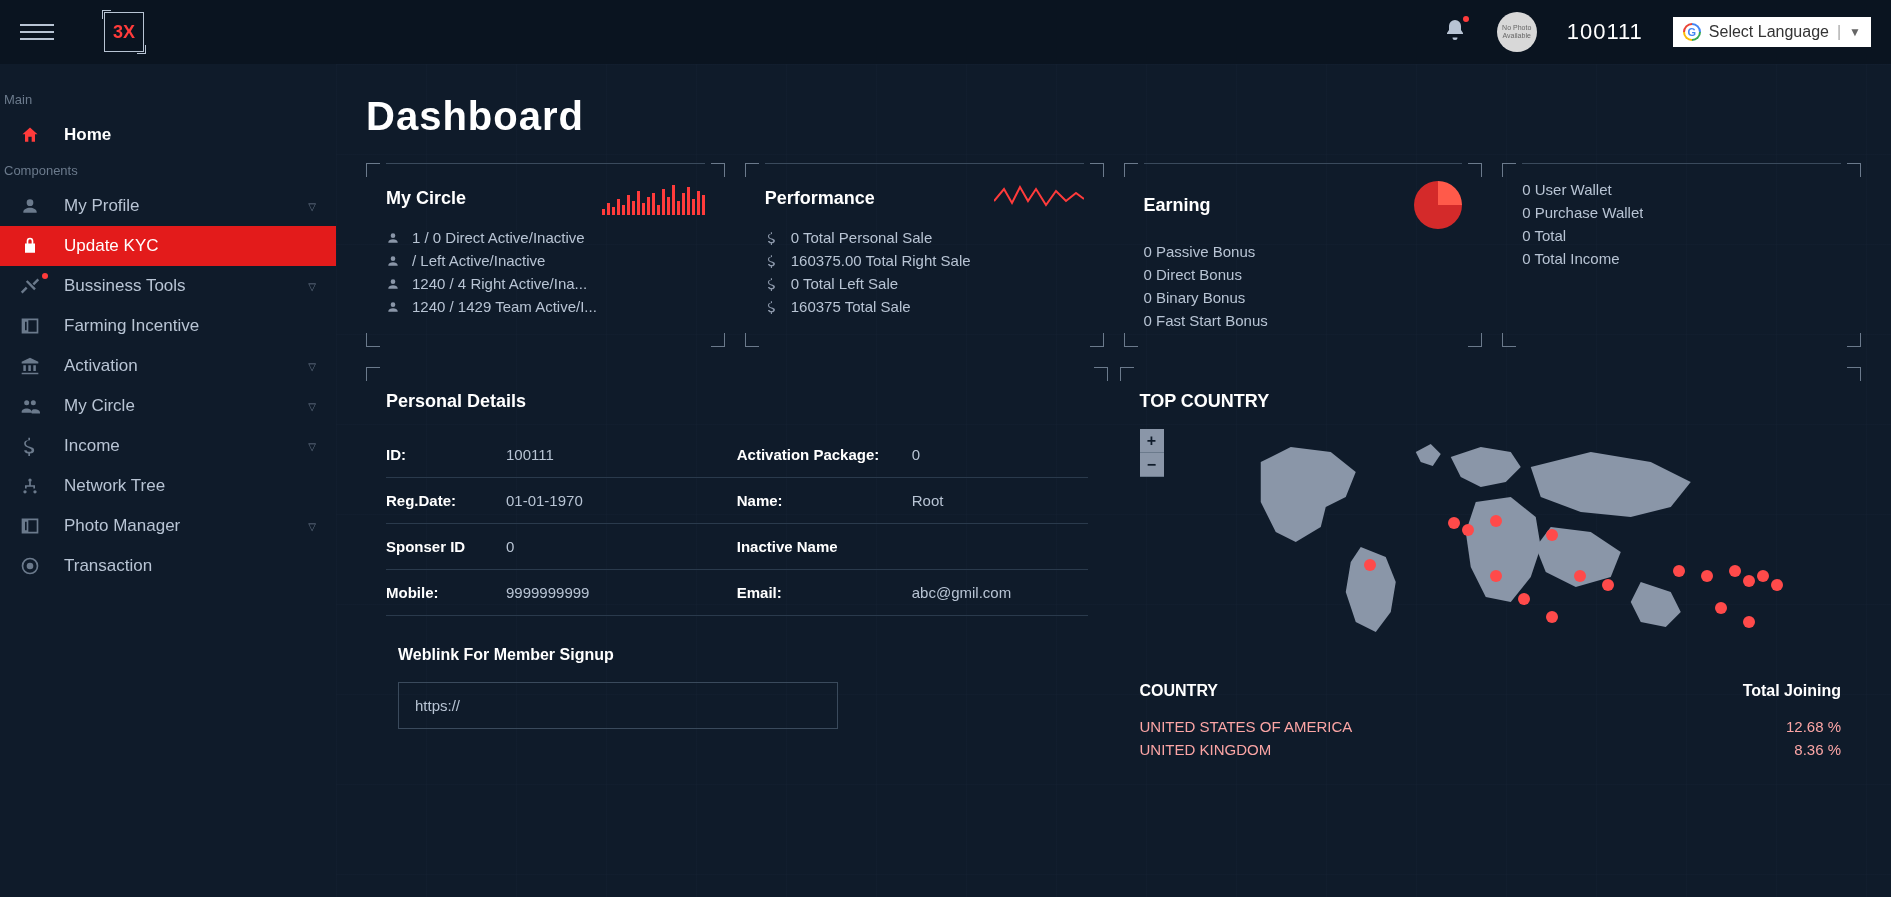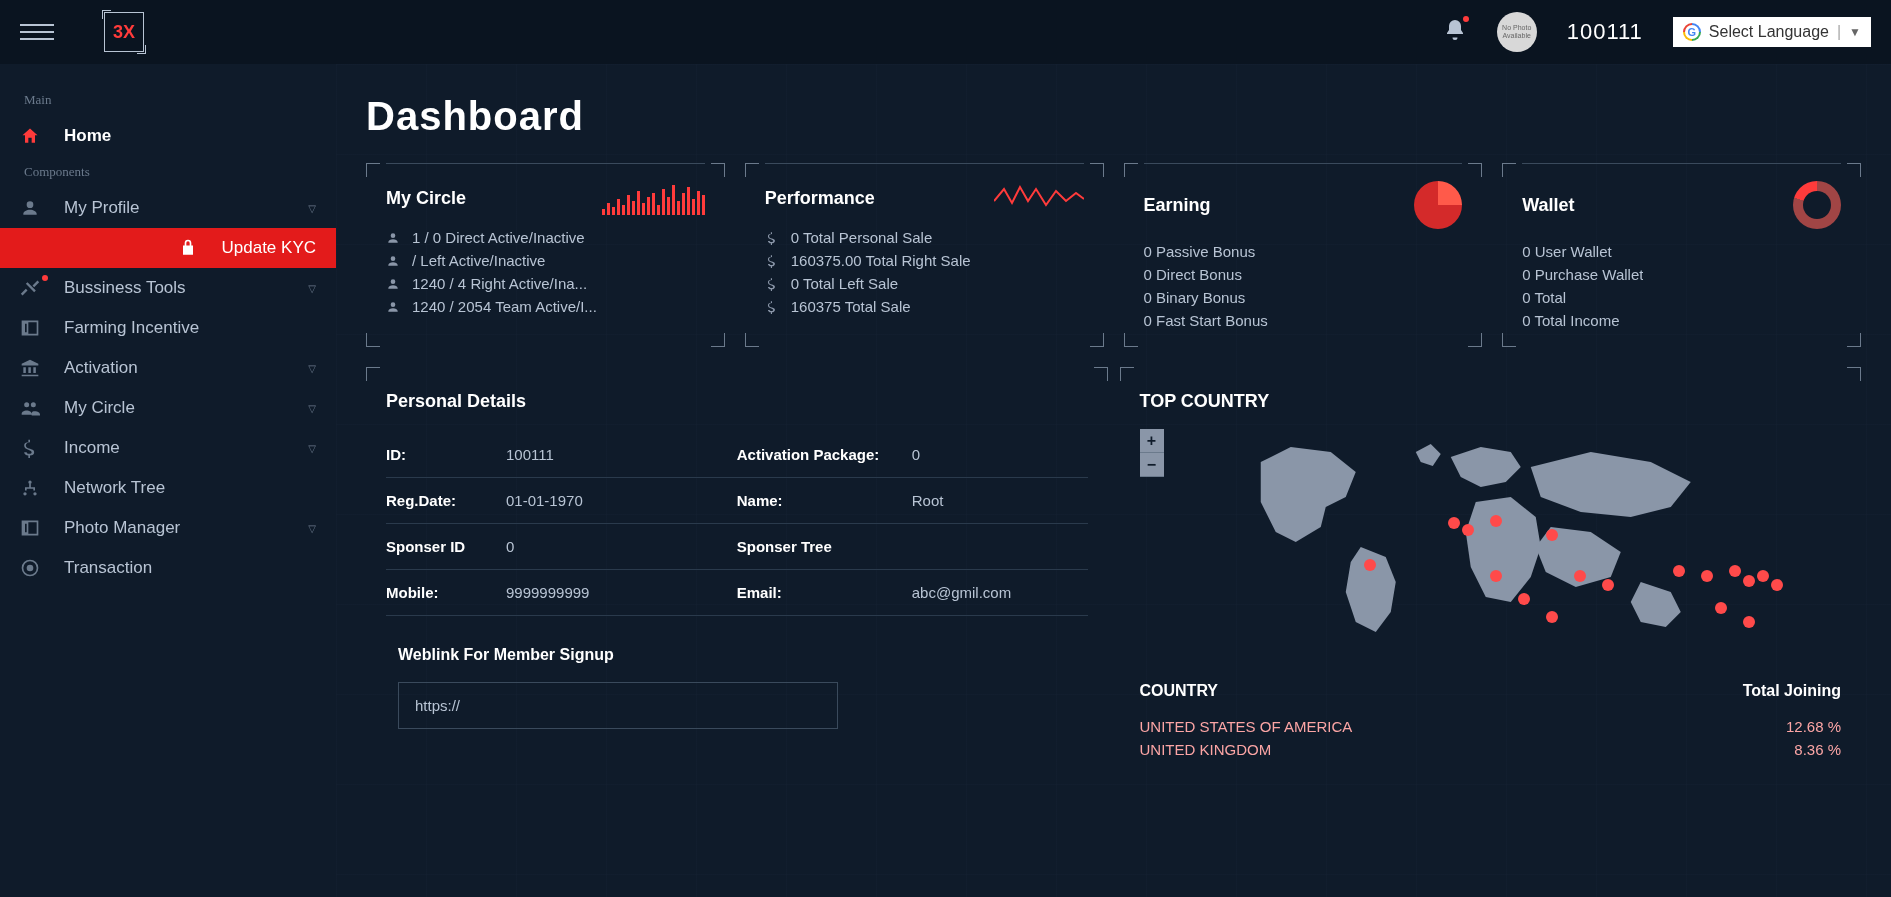--- a/index.html
+++ b/index.html
@@ -22,24 +22,24 @@
 .bell-dot { position: absolute; top: -2px; right: -2px; width: 6px; height: 6px; background: #ff3b3b; border-radius: 50%; }
 .avatar { width: 40px; height: 40px; border-radius: 50%; background: #d8d8d8; display: flex; align-items: center; justify-content: center; font-size: 7px; color: #666; text-align: center; line-height: 1.1; cursor: pointer; }
 .userid { color: #fff; font-size: 22px; letter-spacing: 1px; }
 .lang-select { background: #fff; color: #333; padding: 6px 10px; display: flex; align-items: center; gap: 8px; font-size: 16px; cursor: pointer; }
 .g-icon { width: 18px; height: 18px; background: conic-gradient(#4285f4 0 25%, #34a853 0 50%, #fbbc05 0 75%, #ea4335 0 100%); border-radius: 50%; position: relative; }
 .g-icon::after { content:'G'; position:absolute; inset:2px; background:#fff; border-radius:50%; display:flex; align-items:center; justify-content:center; font-size:11px; font-weight:bold; color:#4285f4; }
 .lang-sep { color: #aaa; }
 .lang-arrow { color: #666; font-size: 12px; }
 
 .sidebar { position: absolute; left: 0; top: 64px; width: 336px; bottom: 0; padding-top: 20px; z-index: 5; }
-.nav-section { color: #6b7a8c; font-size: 13px; padding: 8px 24px; font-family: Liberation Serif, serif; }
+.nav-section { color: #6b7a8c; font-size: 13px; padding: 8px 4px; }
 .nav-item { display: flex; align-items: center; padding: 10px 20px; color: #b8c4d4; font-size: 17px; cursor: pointer; position: relative; }
 .nav-item.home { color: #fff; font-weight: 700; }
-.nav-item.active { background: #e31b1b; color: #fff; justify-content: flex-end; }
+.nav-item.active { background: #e31b1b; color: #fff; }
 .nav-icon { width: 20px; height: 20px; margin-right: 24px; display: flex; align-items: center; justify-content: center; flex-shrink: 0; position: relative; }
 .nav-icon svg { width: 20px; height: 20px; fill: #6b7a8c; }
 .nav-item.home .nav-icon svg { fill: #ff3b3b; }
 .nav-item.active .nav-icon svg { fill: #fff; }
 .nav-chevron { margin-left: auto; font-size: 10px; color: #6b7a8c; }
 .icon-dot { position: absolute; top: -3px; right: -8px; width: 6px; height: 6px; background: #ff3b3b; border-radius: 50%; }
 
 .main { position: absolute; left: 336px; top: 64px; right: 0; bottom: 0; padding: 30px 30px 0 30px; overflow: hidden; z-index: 2; }
 .page-title { color: #fff; font-size: 40px; font-weight: bold; letter-spacing: 1px; margin-bottom: 24px; }
 
@@ -272,21 +272,21 @@
         <div class="card-list-item">
             <svg viewBox="0 0 24 24">
               <path d="M12 12a4 4 0 100-8 4 4 0 000 8zm0 2c-4 0-8 2-8 5v1h16v-1c0-3-4-5-8-5z"></path>
             </svg>
             <span>1240 / 4 Right Active/Ina...</span>
           </div>
         <div class="card-list-item">
             <svg viewBox="0 0 24 24">
               <path d="M12 12a4 4 0 100-8 4 4 0 000 8zm0 2c-4 0-8 2-8 5v1h16v-1c0-3-4-5-8-5z"></path>
             </svg>
-            <span>1240 / 2054 Team Active/I...</span>
+            <span>1240 / 1429 Team Active/I...</span>
           </div>
       </div>
     </div>
 
     <div class="card">
       <span class="corner tl"></span>
         <span class="corner tr"></span>
         <span class="corner bl"></span>
         <span class="corner br"></span>
         <span class="card-edge-top"></span>
@@ -349,24 +349,20 @@
           </div>
       </div>
     </div>
 
     <div class="card">
       <span class="corner tl"></span>
         <span class="corner tr"></span>
         <span class="corner bl"></span>
         <span class="corner br"></span>
         <span class="card-edge-top"></span>
-      <div class="card-header">
-        <div class="card-title">Wallet</div>
-        <div class="donut"></div>
-      </div>
       <div class="card-list">
         <div class="card-list-item">
             <span>0 User Wallet</span>
           </div>
         <div class="card-list-item">
             <span>0 Purchase Wallet</span>
           </div>
         <div class="card-list-item">
             <span>0 Total</span>
           </div>
@@ -402,21 +398,21 @@
               <span class="details-label" style="width:175px">Name:</span>
               <span class="details-value">Root</span>
             </div>
         </div>
         <div class="details-row">
           <div class="details-cell">
               <span class="details-label">Sponser ID</span>
               <span class="details-value">0</span>
             </div>
           <div class="details-cell">
-              <span class="details-label" style="width:175px">Sponser Tree</span>
+              <span class="details-label" style="width:175px">Inactive Name</span>
               <span class="details-value"></span>
             </div>
         </div>
         <div class="details-row">
           <div class="details-cell">
               <span class="details-label">Mobile:</span>
               <span class="details-value">9999999999</span>
             </div>
           <div class="details-cell">
               <span class="details-label" style="width:175px">Email:</span>

